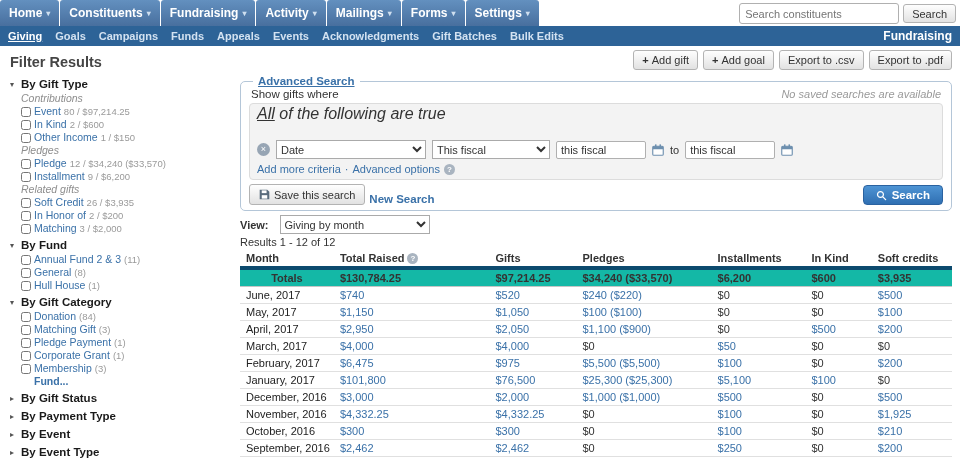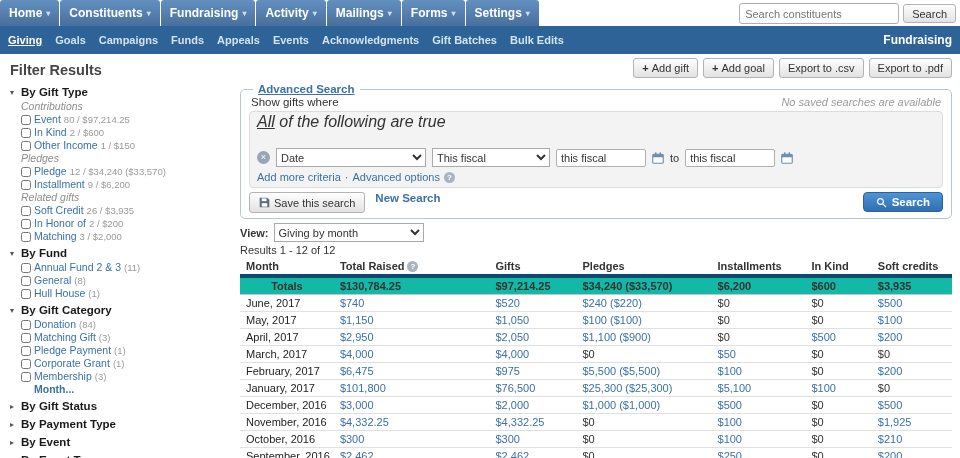--- a/index.html
+++ b/index.html
@@ -8,21 +8,21 @@
   
   .topnav{display:flex;align-items:flex-end;height:26px;background:#fff;position:relative;}
   .tab{display:flex;align-items:center;height:26px;padding:0 9px;margin-right:1px;background:linear-gradient(#6390bf,#486f9e);color:#fff;font-weight:bold;font-size:12px;border-radius:3px 3px 0 0;cursor:pointer;white-space:nowrap;}
   .tab .caret{font-size:8px;margin-left:4px;color:#cfdff0;}
   .top-search{position:absolute;right:4px;top:3px;display:flex;gap:4px;align-items:center;}
   .top-search input{width:148px;height:19px;border:1px solid #b0b0b0;border-radius:3px;padding:0 5px;font-size:11px;font-family:inherit;color:#333;}
   .btn{background:linear-gradient(#fefefe,#e2e2e2);border:1px solid #b3b3b3;border-radius:3px;color:#333;font-size:11px;font-family:inherit;padding:2px 9px;cursor:pointer;}
   .top-search .btn{height:19px;padding:0 8px;}
 
   
-  .subnav{display:flex;align-items:center;height:28px;background:#2d6397;padding:0 8px;gap:13px;}
+  .subnav{display:flex;align-items:center;height:20px;background:#2d6397;padding:0 8px;gap:13px;}
   .snav{color:#d3e2f1;font-size:11px;font-weight:bold;text-decoration:none;cursor:pointer;line-height:20px;white-space:nowrap;}
   .snav.active{color:#fff;text-decoration:underline;}
   .section-label{margin-left:auto;color:#fff;font-weight:bold;font-size:12px;}
 
   
   .content{display:flex;}
   .sidebar{width:216px;padding:6px 6px 0 10px;flex:none;}
   .main{flex:1;padding:4px 8px 0 8px;min-width:0;}
 
   
@@ -57,27 +57,27 @@
   .sel{font-size:11px;font-family:inherit;height:19px;border:1px solid #aaa;border-radius:0;background:#fff;color:#333;}
   .sel.field{width:150px;}
   .sel.op{width:118px;}
   .date-input{width:80px;height:16px;border:1px solid #b0b0b0;border-radius:2px;font-size:11px;font-family:inherit;padding:0 4px;color:#333;}
   .cal{display:inline-flex;cursor:pointer;align-items:center;}
   .to{font-size:11px;}
   .criteria-links{display:flex;align-items:center;gap:4px;font-size:11px;line-height:14px;}
   .criteria-links a{color:#3a71a8;text-decoration:none;cursor:pointer;}
   .dot{color:#3a71a8;}
   .help-icon{display:inline-block;width:11px;height:11px;border-radius:50%;background:#a9b4c0;color:#fff;font-size:8px;font-weight:bold;line-height:11px;text-align:center;cursor:pointer;flex:none;}
-  .adv-bottom{display:flex;align-items:flex-start;gap:10px;margin-top:4px;}
+  .adv-bottom{display:flex;align-items:flex-end;gap:4px;margin-top:4px;}
   .save-btn{display:inline-flex;align-items:center;gap:4px;font-size:11px;height:21px;}
   .new-search{color:#3a71a8;font-size:11.5px;text-decoration:none;font-weight:bold;cursor:pointer;}
   .search-btn{margin-left:auto;display:inline-flex;align-items:center;gap:5px;background:linear-gradient(#4e94d4,#2f6fb2);border:1px solid #2a62a0;border-radius:4px;color:#fff;font-weight:bold;font-size:11.5px;padding:3px 12px;cursor:pointer;font-family:inherit;}
 
   
-  .view-row{display:flex;align-items:center;gap:5px;margin:2px 0;}
+  .view-row{display:flex;align-items:center;gap:11px;margin:2px 0;}
   .view-label{font-weight:bold;font-size:11px;}
   .view-sel{width:150px;}
   .results-count{font-size:11px;margin:2px 0 2px;}
   table.results{width:100%;border-collapse:collapse;font-size:11px;table-layout:fixed;}
   .results th{text-align:left;font-weight:bold;padding:2px 6px;border-bottom:4px solid #0c4a6e;line-height:12px;white-space:nowrap;overflow:hidden;}
   .results td{padding:2px 6px;border-bottom:1px solid #e0e0e0;line-height:12px;white-space:nowrap;overflow:hidden;}
   .results th:nth-child(1){width:12%;}
   .results th:nth-child(2){width:21%;}
   .results th:nth-child(3){width:11%;}
   .results th:nth-child(4){width:18%;}
@@ -247,21 +247,21 @@
             <div class="fitem">
               <input type="checkbox" style="">
               <a class="flabel">Corporate Grant</a>
               <span class="fcount">(1)</span>
             </div>
             <div class="fitem">
               <input type="checkbox" style="">
               <a class="flabel">Membership</a>
               <span class="fcount">(3)</span>
             </div>
-            <a class="fmore">Month...</a>
+            <a class="fmore">Fund...</a>
           </div>
         </div>
         <div class="fgroup">
           <div class="fgroup-head">
             <span class="tri">▸</span>
             <span class="fgroup-label">By Gift Status</span>
           </div>
         </div>
         <div class="fgroup">
           <div class="fgroup-head">

